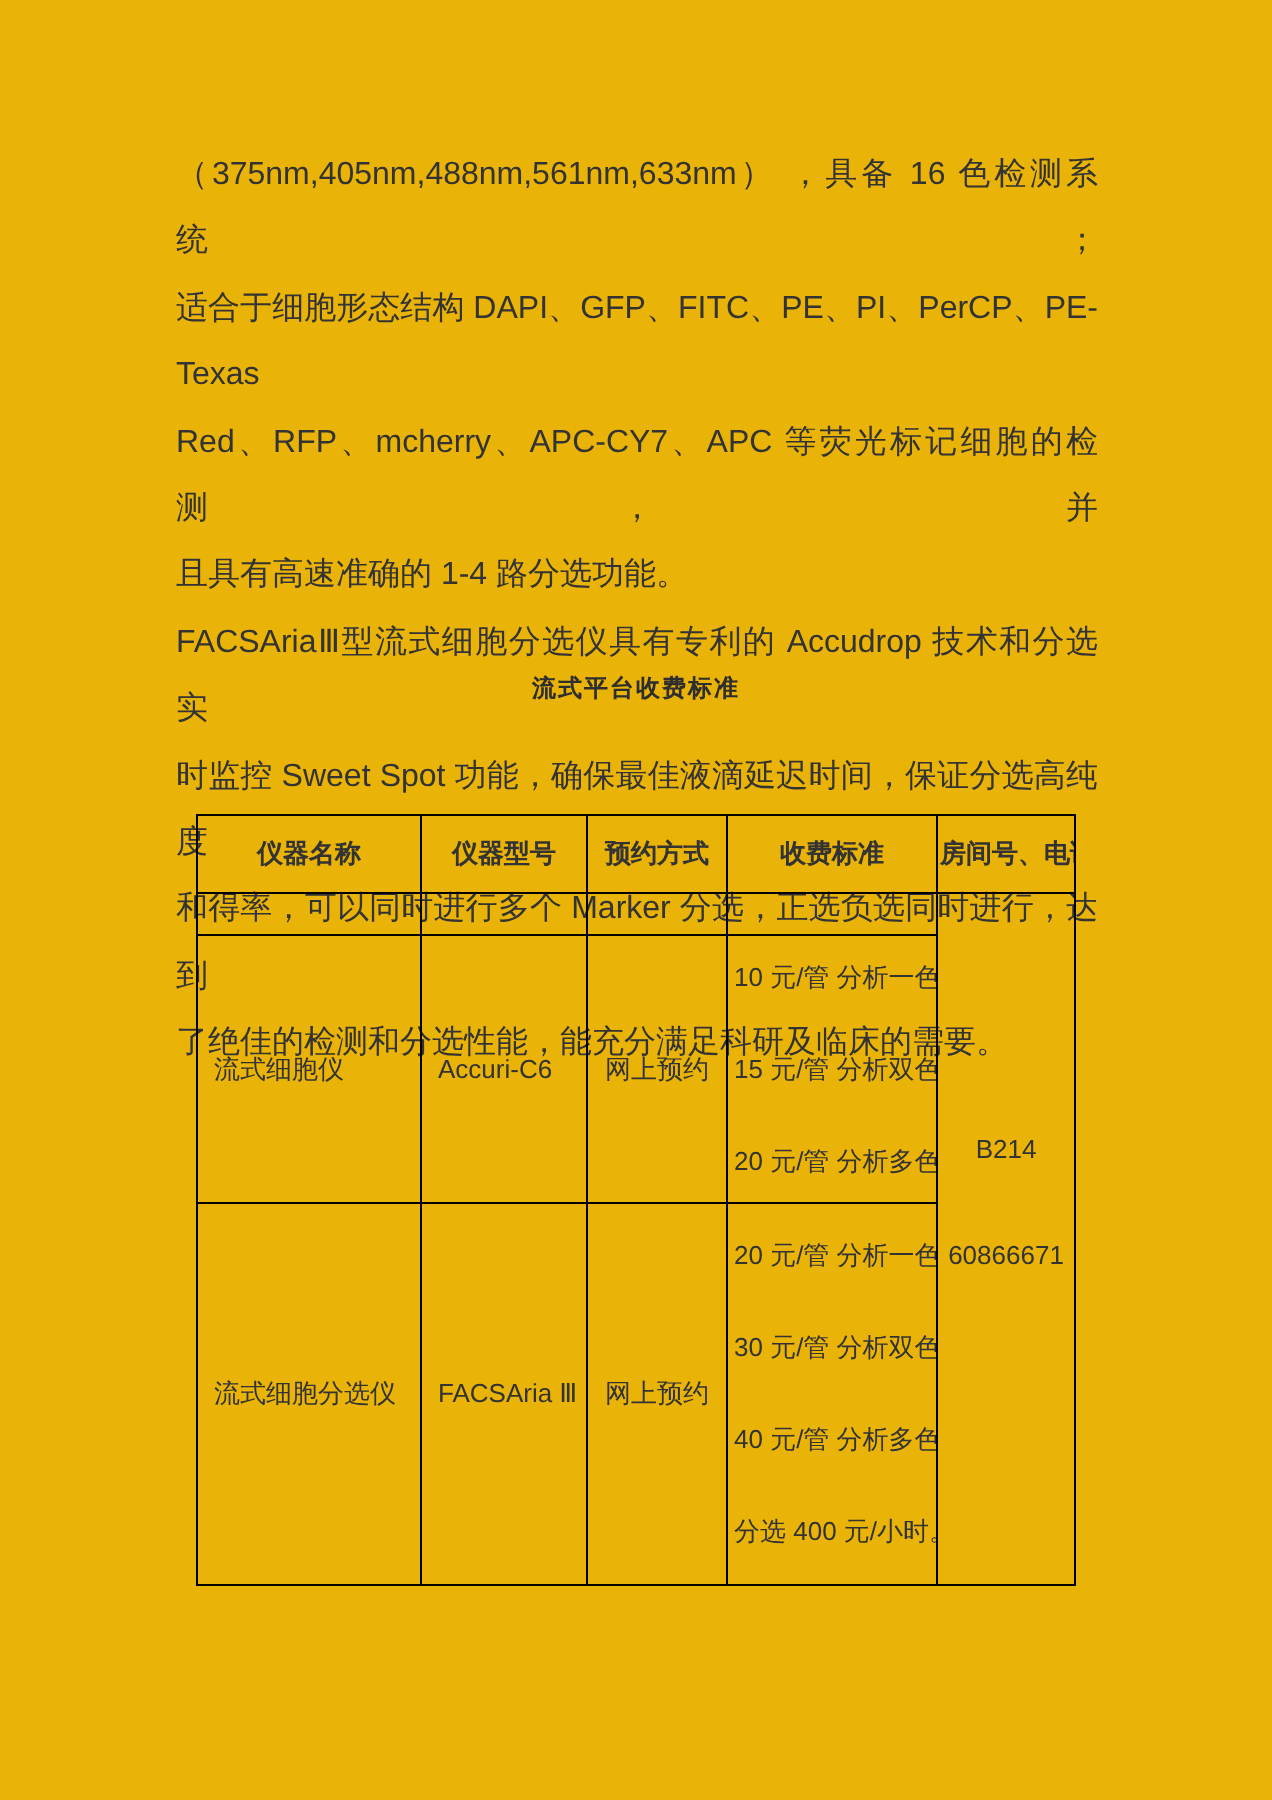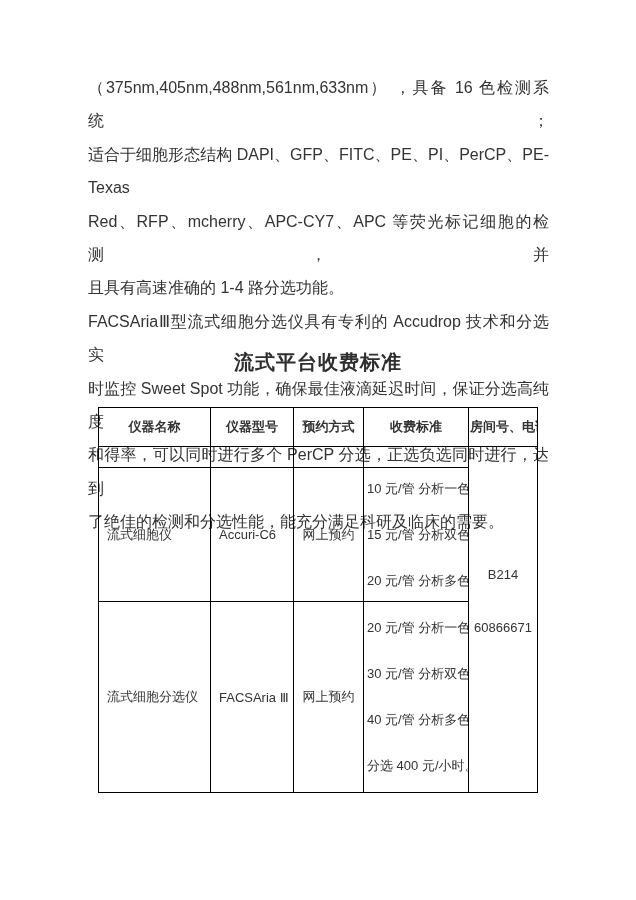--- a/index.html
+++ b/index.html
@@ -1,21 +1,21 @@
 <!DOCTYPE html>
 <html><head>
 <meta charset="utf-8">
 <style>
   * { margin: 0; padding: 0; box-sizing: border-box; }
   html, body { background: #e9e9e9; }
   .page {
     position: relative;
     width: 636px;
     height: 900px;
-    background: #ffffff;
+    background: #eab308;
     font-family: "Liberation Sans", "DejaVu Sans", sans-serif;
     color: #333333;
     overflow: hidden;
   }
   
   .intro {
     position: absolute;
     left: 88px;
     top: 71px;
     width: 461px;
@@ -28,24 +28,24 @@
     white-space: normal;
     text-align: justify;
     text-align-last: justify;
     text-justify: inter-ideograph;
   }
   .intro .line.last { text-align: left; }
   
   .doc-title {
     position: absolute;
     left: 0;
-    top: 349px;
+    top: 336px;
     width: 636px;
     text-align: center;
-    font-size: 20px;
+    font-size: 12px;
     font-weight: bold;
     color: #2e2e2e;
     letter-spacing: 1px;
   }
   
   table.fee-table {
     position: absolute;
     left: 98px;
     top: 407px;
     width: 439px;
@@ -108,21 +108,21 @@
 
 <div class="page">
 
   <div class="intro">
     <div class="line full">（375nm,405nm,488nm,561nm,633nm） ，具备 16 色检测系统；</div>
     <div class="line full">适合于细胞形态结构 DAPI、GFP、FITC、PE、PI、PerCP、PE-Texas</div>
     <div class="line full">Red、RFP、mcherry、APC-CY7、APC 等荧光标记细胞的检测，并</div>
     <div class="line last">且具有高速准确的 1-4 路分选功能。</div>
     <div class="line full">FACSAriaⅢ型流式细胞分选仪具有专利的 Accudrop 技术和分选实</div>
     <div class="line full">时监控 Sweet Spot 功能，确保最佳液滴延迟时间，保证分选高纯度</div>
-    <div class="line full">和得率，可以同时进行多个 PerCP 分选，正选负选同时进行，达到</div>
+    <div class="line full">和得率，可以同时进行多个 Marker 分选，正选负选同时进行，达到</div>
     <div class="line last">了绝佳的检测和分选性能，能充分满足科研及临床的需要。</div>
   </div>
 
   <div class="doc-title">流式平台收费标准</div>
 
   <table class="fee-table">
     <colgroup>
       <col style="width:112px">
       <col style="width:83px">
       <col style="width:70px">

